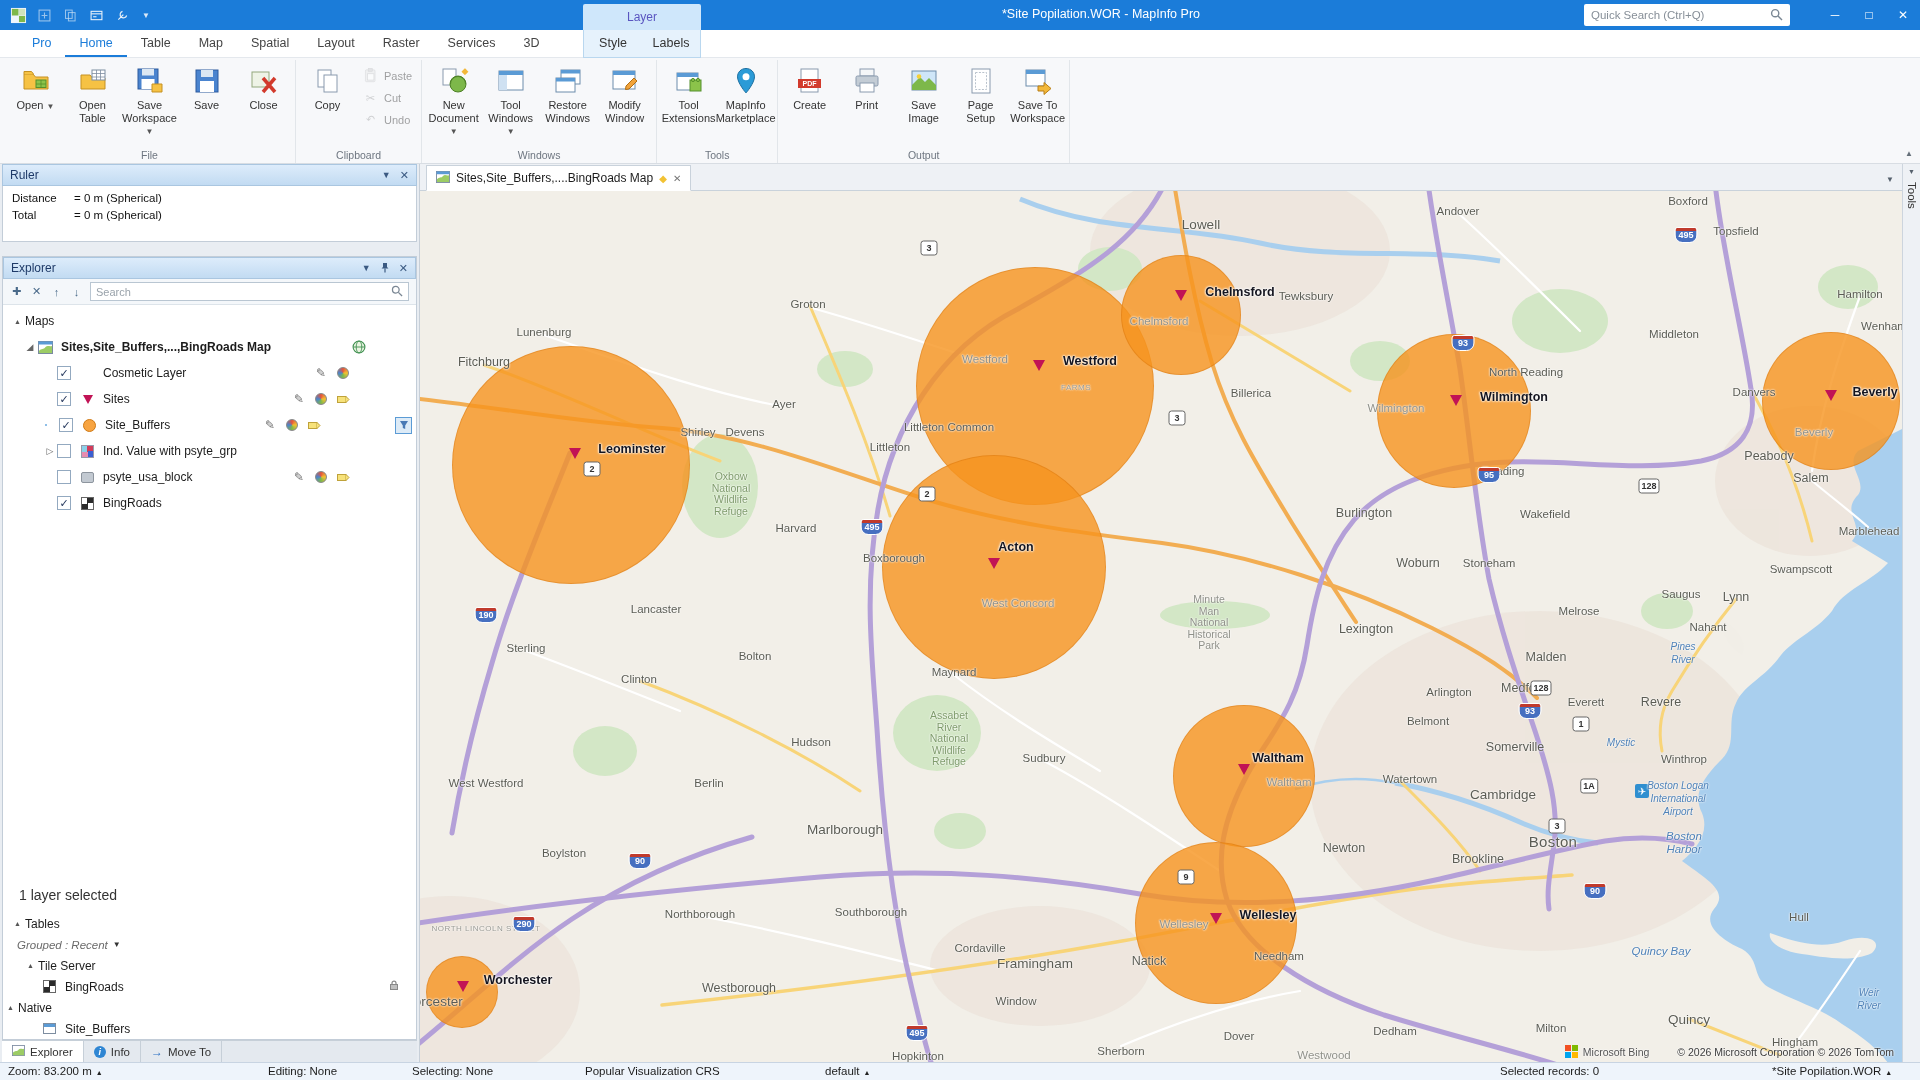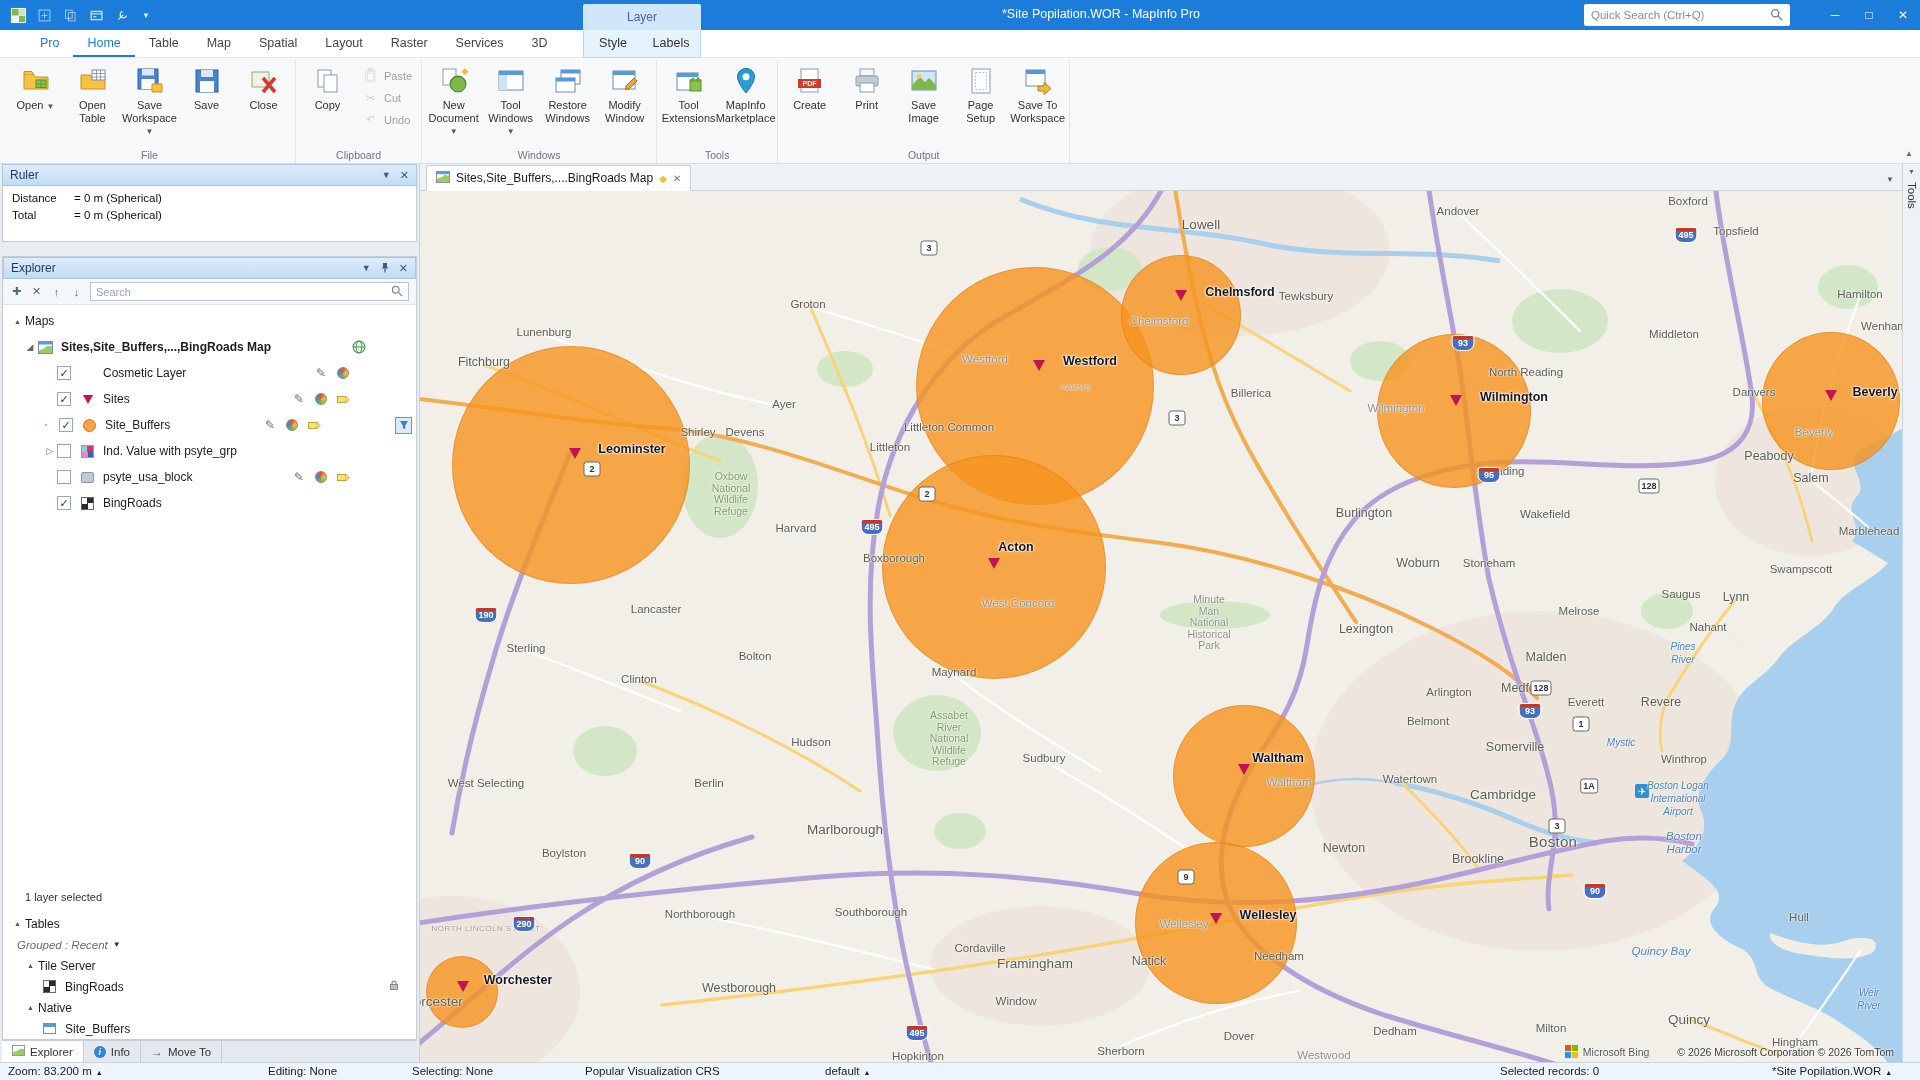--- a/index.html
+++ b/index.html
@@ -11,21 +11,21 @@
 .qat{display:flex;gap:9px;padding-left:10px;align-items:center}
 .qi{width:17px;height:17px;display:flex;align-items:center;justify-content:center}
 .qat-chev{color:#dce9f7;font-size:8px;margin-left:2px}
 #title-text{position:absolute;left:1002px;top:7px;font-size:12.5px;white-space:nowrap}
 #qsearch{position:absolute;right:130px;top:4px;width:206px;height:22px;background:#fff;border-radius:2px;display:flex;align-items:center;justify-content:space-between;padding:0 7px;color:#878f98;font-size:11.5px}
 #winbtns{position:absolute;right:0;top:0;display:flex;height:30px}
 .wbtn{width:34px;display:flex;align-items:center;justify-content:center;font-size:12px;color:#fff}
 #ctx-header{position:absolute;left:583px;top:4px;width:118px;height:26px;background:#cfe7fb;color:#5a55c0;display:flex;align-items:center;justify-content:center;font-size:12px;border-radius:2px 2px 0 0}
 
 
-#tabrow{height:28px;background:#fff;display:flex;align-items:stretch;padding-left:26px;position:relative;border-bottom:1px solid #e4e8ed}
+#tabrow{height:28px;background:#fff;display:flex;align-items:stretch;padding-left:18px;position:relative;border-bottom:1px solid #e4e8ed}
 .rtab{padding:6px 14px 0;font-size:12.5px;color:#444}
 .rtab.accent{color:#1b7cd9}
 .rtab.active{color:#1b7cd9;box-shadow:inset 0 -2px 0 #1b7cd9}
 #ctx-tabs{position:absolute;left:583px;top:0;width:118px;height:28px;background:#e6f2fc;border:1px solid #b9d7ef;border-top:none;display:flex}
 #ctx-tabs .rtab{flex:1;text-align:center;padding:6px 4px 0;color:#333}
 
 
 #ribbon{height:106px;background:#f7f8fa;border-bottom:1px solid #d8dde3;position:relative;display:flex;padding:2px 4px 0}
 #ribbon-groups{display:flex}
 .rgroup{position:relative;border-right:1px solid #e2e6ea;padding:2px 3px 16px;display:flex}
@@ -67,21 +67,21 @@
 .sw-region{width:13px;height:11px;background:#c2c9d1;border:1px solid #8d959e;border-radius:2px}
 .sw-checker{width:13px;height:13px;background:conic-gradient(#2b2b2b 0 25%,#fff 0 50%,#2b2b2b 0 75%,#fff 0);border:1px solid #666}
 .sw-table{width:13px;height:11px;background:#fff;border:1px solid #7d8da0;box-shadow:inset 0 3px 0 #5b9bd5}
 .sel-bg{position:absolute;left:2px;right:2px;top:0;bottom:0;background:#cde4f8;border:1px solid #8fbfe8}
 .trow>*{position:relative}
 .ricons{margin-left:auto;margin-right:62px;display:flex;gap:8px;align-items:center}
 .ric{width:14px;height:14px;display:flex;align-items:center;justify-content:center;font-size:12px;color:#6b6b6b}
 .ric-style{width:12px;height:12px;border-radius:50%;background:conic-gradient(#e5533b,#f2c233,#7db84a,#4a84cf,#e5533b);border:1px solid #888}
 .fbox{width:17px;height:17px;border:1px solid #5b9bd5;background:#ddebf7;display:flex;align-items:center;justify-content:center;margin-left:12px}
 .spacer{flex:1}
-.sel-status{font-size:11px;color:#333;padding:9px 0 0 22px}
+.sel-status{font-size:14px;color:#333;padding:9px 0 0 16px}
 .tbl-item-lock{margin-left:auto;margin-right:12px}
 .grouped{font-size:11.5px;color:#6b6b6b;font-style:italic}
 .gdrop{font-size:8px;color:#333;margin-left:5px}
 #dock-tabs{height:22px;background:#e4e9ef;display:flex;border-top:1px solid #c6cfd8;margin-top:0}
 .dtab{display:flex;align-items:center;gap:5px;padding:0 10px;font-size:11.5px;color:#333;border-right:1px solid #c6cfd8}
 .dtab.active{background:#fff}
 .info-i{width:12px;height:12px;border-radius:50%;background:#2f86d3;color:#fff;font-size:9px;font-weight:bold;display:flex;align-items:center;justify-content:center;font-style:italic}
 
 
 #doc-area{flex:1;display:flex;flex-direction:column;background:#fff;min-width:0}
@@ -578,21 +578,21 @@
             <div class="trow short" style="padding-left:38px">
     <span class="sw">
                 <span class="sw-checker"></span>
               </span>
     <span>BingRoads</span>
     <span class="tbl-item-lock"><svg width="12" height="12" viewBox="0 0 12 12">
                   <rect x="2.5" y="5.5" width="7" height="5" fill="#bfbfbf" stroke="#888"></rect>
                   <path d="M4 5.5 v-1.3 a2 2 0 0 1 4 0 v1.3" fill="none" stroke="#888" stroke-width="1.2"></path>
                 </svg></span>
   </div>
-            <div class="trow short" style="padding-left:20px">
+            <div class="trow short" style="">
     <span class="chev">▲</span>
     <span>Native</span>
             </div>
             <div class="trow short" style="padding-left:38px">
     <span class="sw">
                 <span class="sw-table"></span>
               </span>
     <span>Site_Buffers</span>
 
   </div>
@@ -782,21 +782,21 @@
           <div class="tl g" style="left:976px;top:217px">Wilmington</div>
           <div class="tl g" style="left:1394px;top:241px">Beverly</div>
           <div class="tl g" style="left:764px;top:733px">Wellesley</div>
           <div class="tl" style="left:236px;top:418px">Lancaster</div>
           <div class="tl" style="left:106px;top:457px">Sterling</div>
           <div class="tl" style="left:219px;top:488px">Clinton</div>
           <div class="tl" style="left:289px;top:592px">Berlin</div>
           <div class="tl" style="left:335px;top:465px">Bolton</div>
           <div class="tl" style="left:391px;top:551px">Hudson</div>
           <div class="tl  s14" style="left:425px;top:638px">Marlborough</div>
-          <div class="tl" style="left:66px;top:592px">West Selecting</div>
+          <div class="tl" style="left:66px;top:592px">West Westford</div>
           <div class="tl" style="left:144px;top:662px">Boylston</div>
           <div class="tl" style="left:280px;top:723px">Northborough</div>
           <div class="tl" style="left:451px;top:721px">Southborough</div>
           <div class="tl  s13" style="left:319px;top:797px">Westborough</div>
           <div class="tl  s14" style="left:615px;top:772px">Framingham</div>
           <div class="tl" style="left:596px;top:810px">Window</div>
           <div class="tl" style="left:560px;top:757px">Cordaville</div>
           <div class="tl  s13" style="left:729px;top:770px">Natick</div>
           <div class="tl" style="left:859px;top:765px">Needham</div>
           <div class="tl" style="left:975px;top:840px">Dedham</div>

